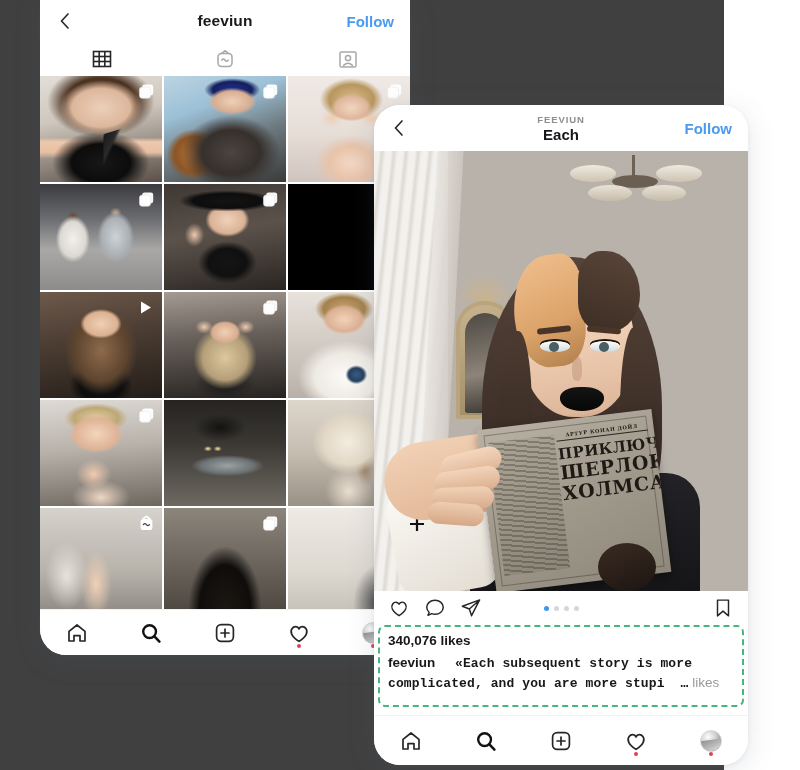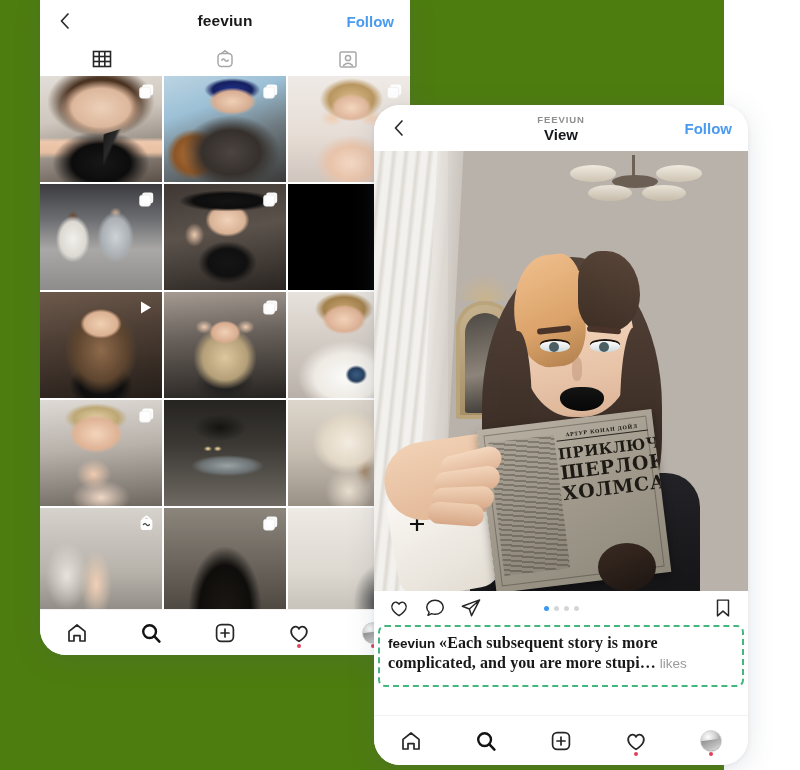--- a/index.html
+++ b/index.html
@@ -2,21 +2,21 @@
 <html><head>
 <meta charset="utf-8">
 <style>
   * { box-sizing: border-box; margin: 0; padding: 0; }
   html, body {
     width: 800px; height: 770px;
     background: #ffffff;
     font-family: "Liberation Sans", sans-serif;
     overflow: hidden;
   }
-  .stage { position: relative; width: 724px; height: 770px; background: #4d7c0f; }
+  .stage { position: relative; width: 724px; height: 770px; background: #404040; }
 
   
   .phone {
     position: absolute;
     background: #ffffff;
     border-radius: 26px;
     overflow: hidden;
     box-shadow: 0 6px 28px rgba(90,100,120,0.16), 0 1px 4px rgba(90,100,120,0.10);
   }
   #phone-profile { left: 40px; top: 0px; width: 370px; height: 655px; border-radius: 0 0 26px 26px; }
@@ -97,21 +97,21 @@
 
   
   .caption-wrap { position: relative; padding: 8px 14px 10px 14px; background: #fff; }
   .dashbox {
     position: absolute; left: 4px; right: 4px; top: 0px; bottom: -4px;
     border: 2.5px dashed #45b67e; border-radius: 7px; pointer-events: none;
   }
   .likes { font-size: 13.5px; font-weight: 700; color: #181818; margin-bottom: 5px; }
   .cap-line { font-size: 13.5px; line-height: 19px; color: #181818; }
   .cap-user { font-weight: 700; }
-  .cap-goth { font-family: Liberation Serif, serif; font-weight: 700; font-size: 16px; letter-spacing: .1px; }
+  .cap-goth { font-family: Liberation Mono, monospace; font-weight: 700; font-size: 13px; letter-spacing: .1px; margin-left: 16px; }
   .cap-more { color: #9a9a9a; font-weight: 400; }
   .comments { font-size: 13.5px; color: #9a9a9a; margin-top: 6px; cursor: pointer; }
 </style>
 </head>
 <body>
 
 <div class="stage">
 
   <div class="phone" id="phone-profile">
 
@@ -376,21 +376,21 @@
 
   <div class="phone" id="phone-post">
 
     <div class="post-head">
       <span class="back-chev">
         <svg width="22" height="22" viewBox="0 0 22 22">
             <path d="M14 4 L7.5 11 L14 18" fill="none" stroke="#2b2b2b" stroke-width="1.7" stroke-linecap="round" stroke-linejoin="round"></path>
           </svg>
       </span>
       <span class="post-kicker">FEEVIUN</span>
-      <span class="post-title">View</span>
+      <span class="post-title">Each</span>
       <span class="follow-link">Follow</span>
     </div>
 
     <div class="post-media">
 
       <div class="ph" style="background:linear-gradient(185deg,#cdc6bc 0%,#c0b8ad 38%,#b4aba0 70%,#a79d92 100%);"></div>
 
       <div class="ph" style="background:linear-gradient(90deg,transparent 82%,#cfc9c1 83%,#b9b2a9 92%,#6e665d 96%,#55504a 100%);"></div>
 
       <div style="position:absolute;left:0;top:0;width:74px;height:100%;
@@ -513,20 +513,21 @@
       </span>
       <span class="save">
         <svg width="22" height="22" viewBox="0 0 24 24">
             <path d="M6 3.4 H18 V20.6 L12 15.4 L6 20.6 Z" fill="none" stroke="#262626" stroke-width="1.6" stroke-linejoin="round"></path>
           </svg>
       </span>
     </div>
 
     <div class="caption-wrap">
       <span class="dashbox"></span>
+      <div class="likes">340,076 likes</div>
       <div class="cap-line">
         <span class="cap-user">feeviun</span>
         <span class="cap-goth">«Each subsequent story is more complicated, and you are more stupi</span><span class="cap-goth">…</span>
         <span class="cap-more">likes</span>
       </div>
     </div>
 
     <div class="navbar nb2">
       <div class="nav-item">
         <svg width="24" height="24" viewBox="0 0 24 24">

